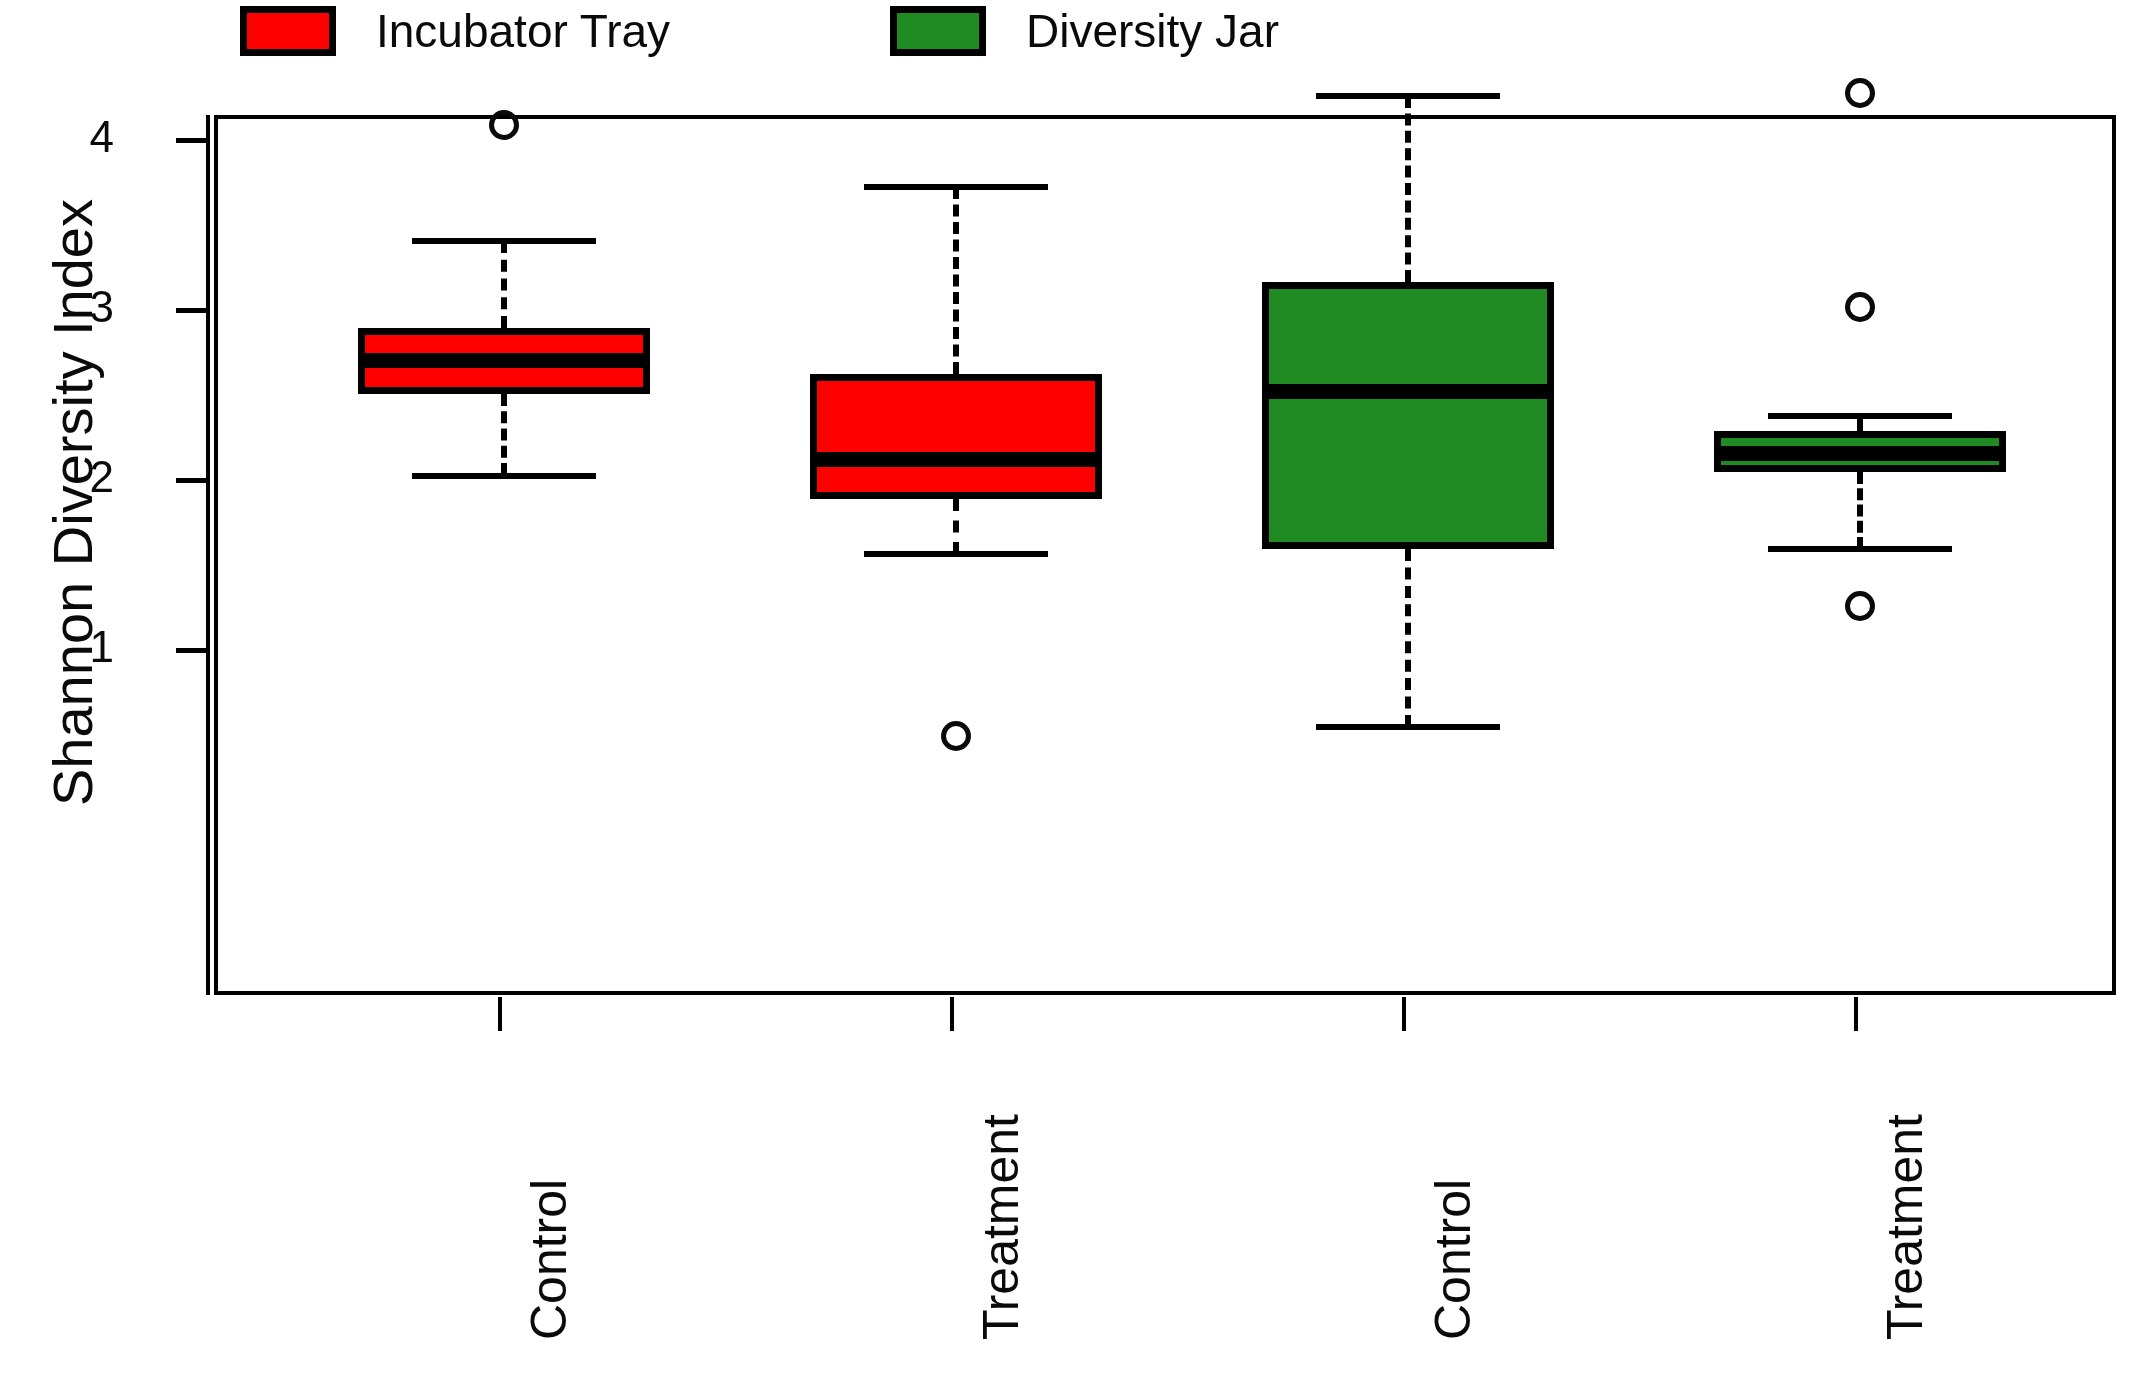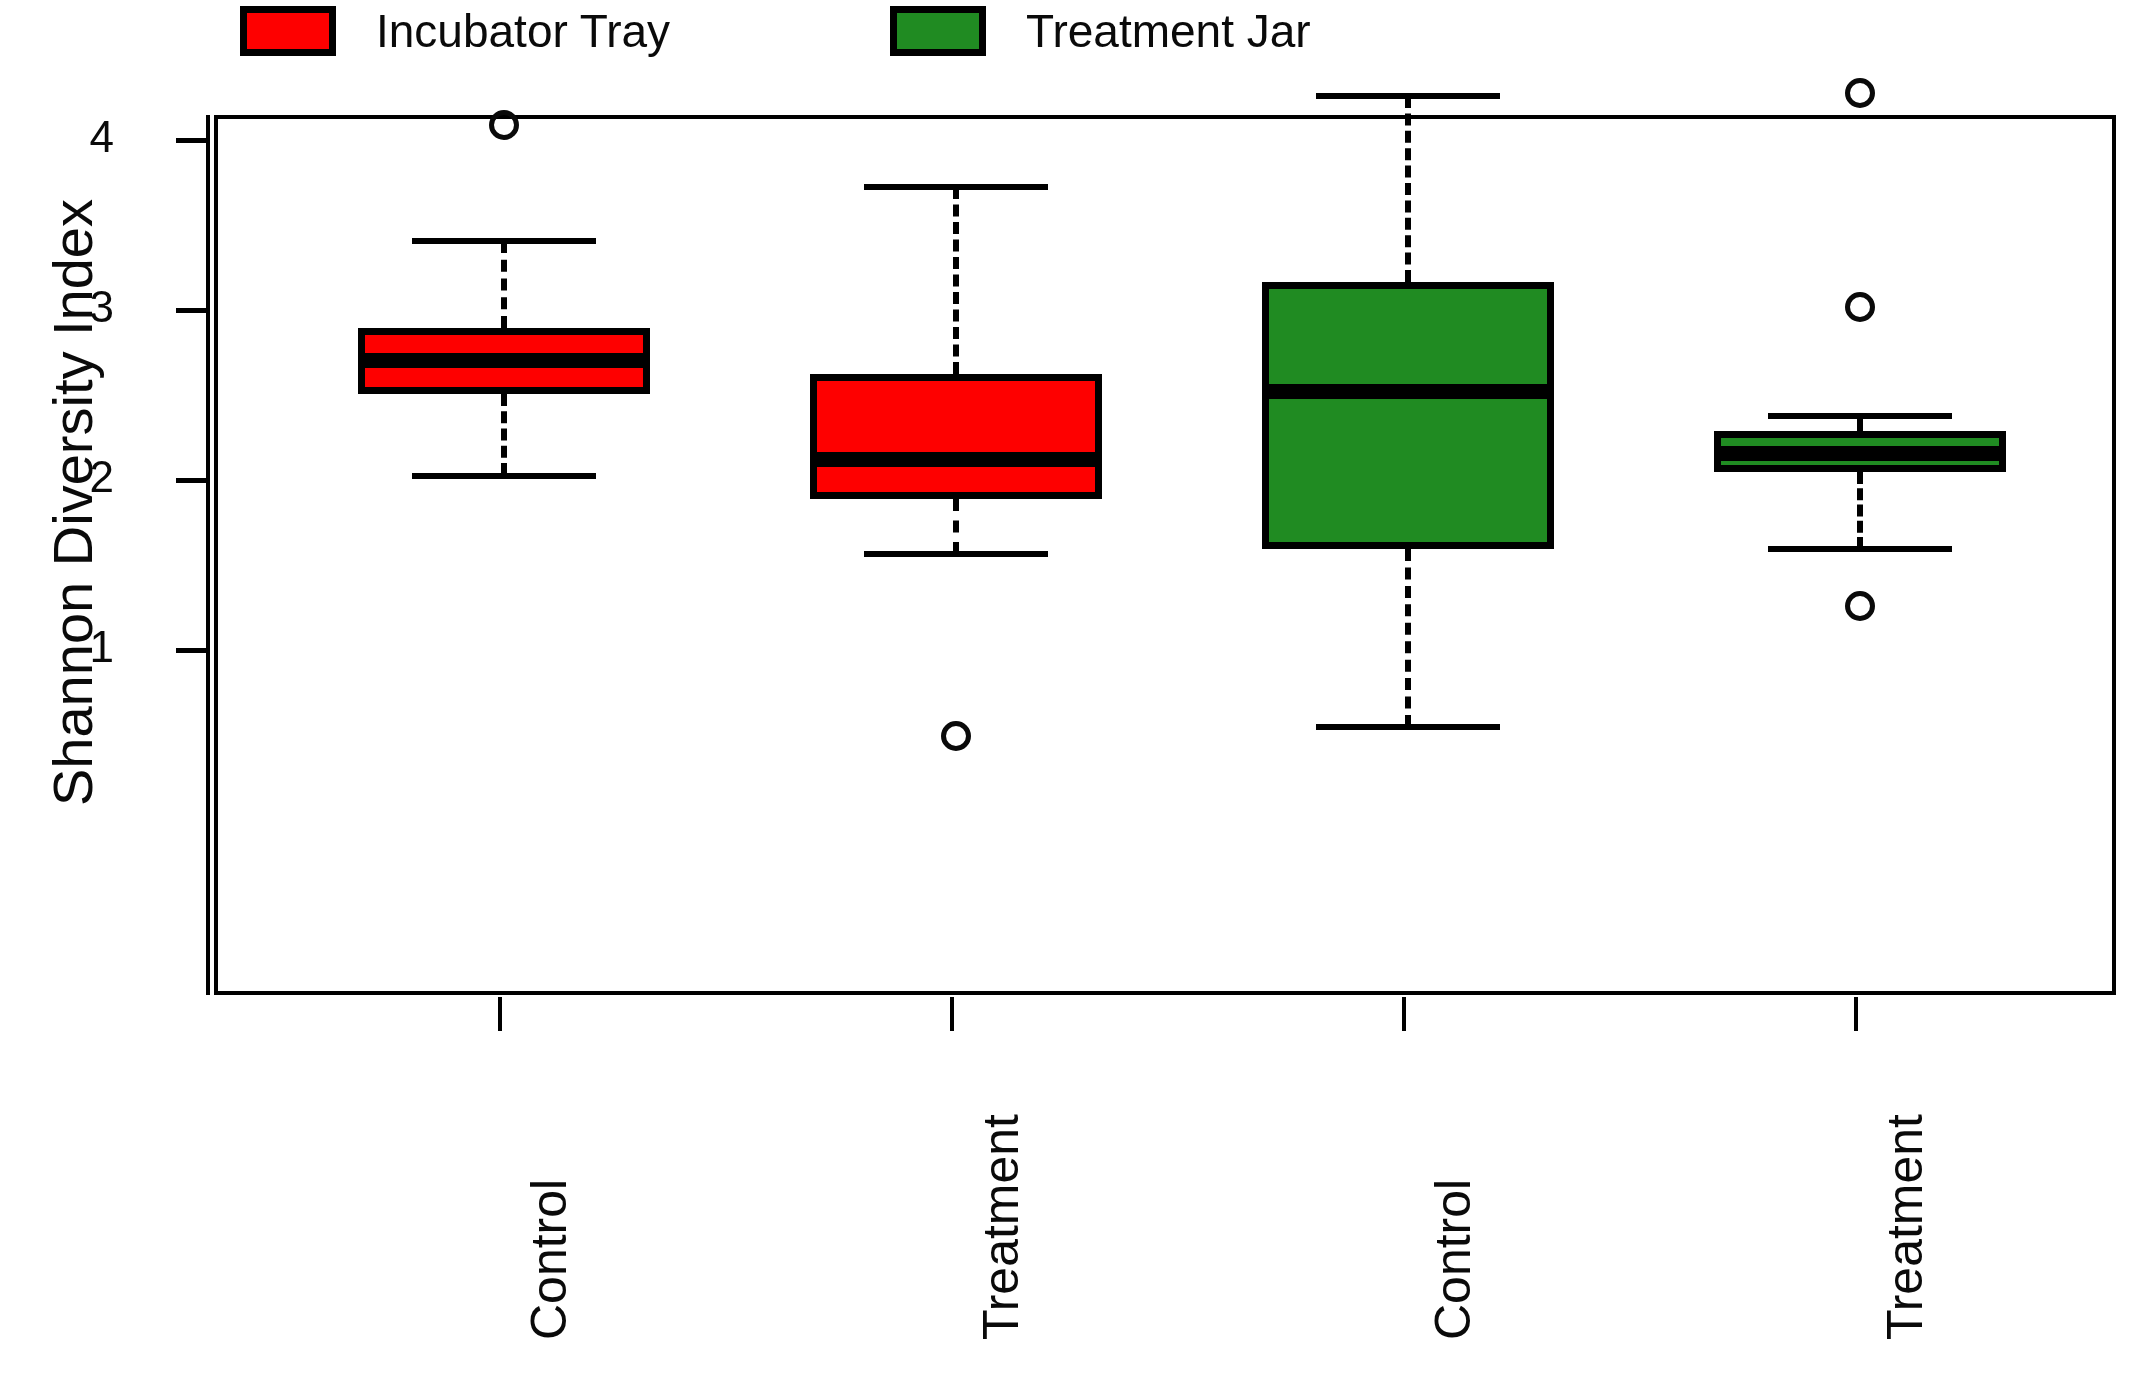--- a/index.html
+++ b/index.html
@@ -42,21 +42,21 @@
 
 <div id="root">
 
   <div class="legend">
     <div class="legend-item" style="left:240px;">
       <span class="legend-swatch" style="background: rgb(254, 0, 0); border-color: rgb(0, 0, 0);"></span>
       <span class="legend-label">Incubator Tray</span>
     </div>
     <div class="legend-item" style="left:890px;">
       <span class="legend-swatch" style="background: rgb(32, 139, 34); border-color: rgb(0, 0, 0);"></span>
-      <span class="legend-label">Treatment Jar</span>
+      <span class="legend-label">Diversity Jar</span>
     </div>
   </div>
 
   <div class="y-axis-line"></div>
   <div id="y-axis-ticks">
       <div class="y-tick" style="top: 138px;"></div>
       <div class="y-tick-label" style="top: 112px; left: 54px; width: 60px;">4</div>
       <div class="y-tick" style="top: 308px;"></div>
       <div class="y-tick-label" style="top: 282px; left: 54px; width: 60px;">3</div>
       <div class="y-tick" style="top: 478px;"></div>

